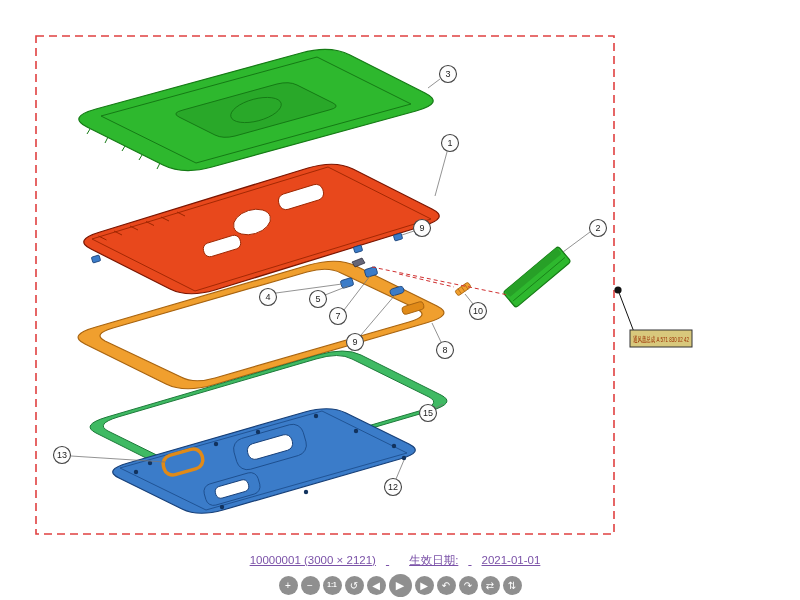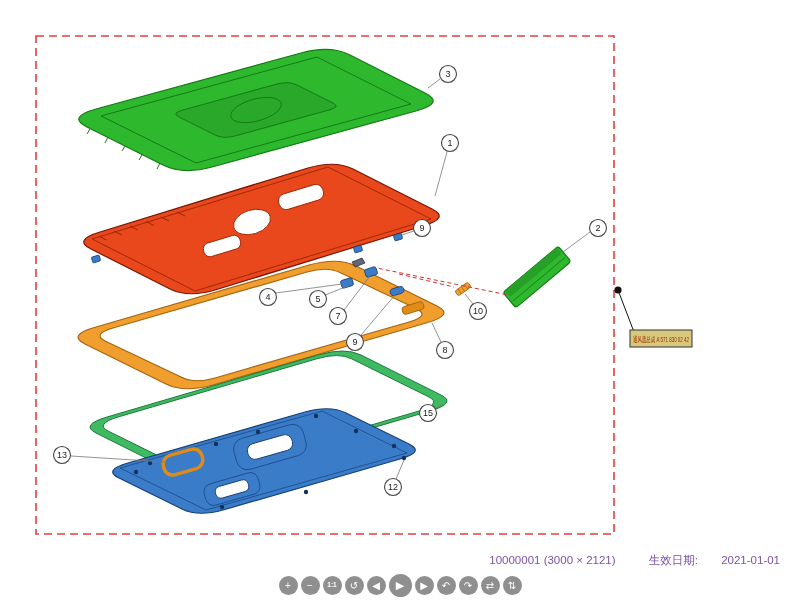--- a/index.html
+++ b/index.html
@@ -2,21 +2,21 @@
 <html><head>
 <meta charset="utf-8">
 <style>
   html,body{margin:0;padding:0;background:#fff;font-family:"Liberation Sans",sans-serif;}
   .stage{position:relative;width:800px;height:600px;background:#fff;overflow:hidden;}
   .stage svg{position:absolute;left:0;top:0;}
   .label-text{font-size:7.5px;fill:#9a2d00;}
   .balloon circle{fill:#fdfdfd;stroke:#444;stroke-width:1.1;}
   .balloon text{font-size:9px;fill:#222;text-anchor:middle;}
   .leader{stroke:#777;stroke-width:0.8;}
-  .footer{position:absolute;left:0;top:553px;width:800px;text-align:right;font-size:11.5px;color:#7b52a8;}
+  .footer{position:absolute;left:0;top:553px;width:800px;text-align:center;font-size:11.5px;color:#7b52a8;text-decoration:underline;}
   .footer span{padding:0 10px;}
   .toolbar{position:absolute;left:0;top:574px;width:800px;display:flex;justify-content:center;align-items:center;gap:3px;}
   .tbtn{width:19px;height:19px;border-radius:50%;background:#8f8f8f;color:#fff;border:none;
         display:inline-flex;align-items:center;justify-content:center;font-size:10px;line-height:1;
         cursor:pointer;font-family:"Liberation Sans",sans-serif;padding:0;}
   .tbtn.small{font-size:6.5px;font-weight:bold;}
   .tbtn.big{width:23px;height:23px;font-size:11px;}
 </style>
 </head>
 <body>

